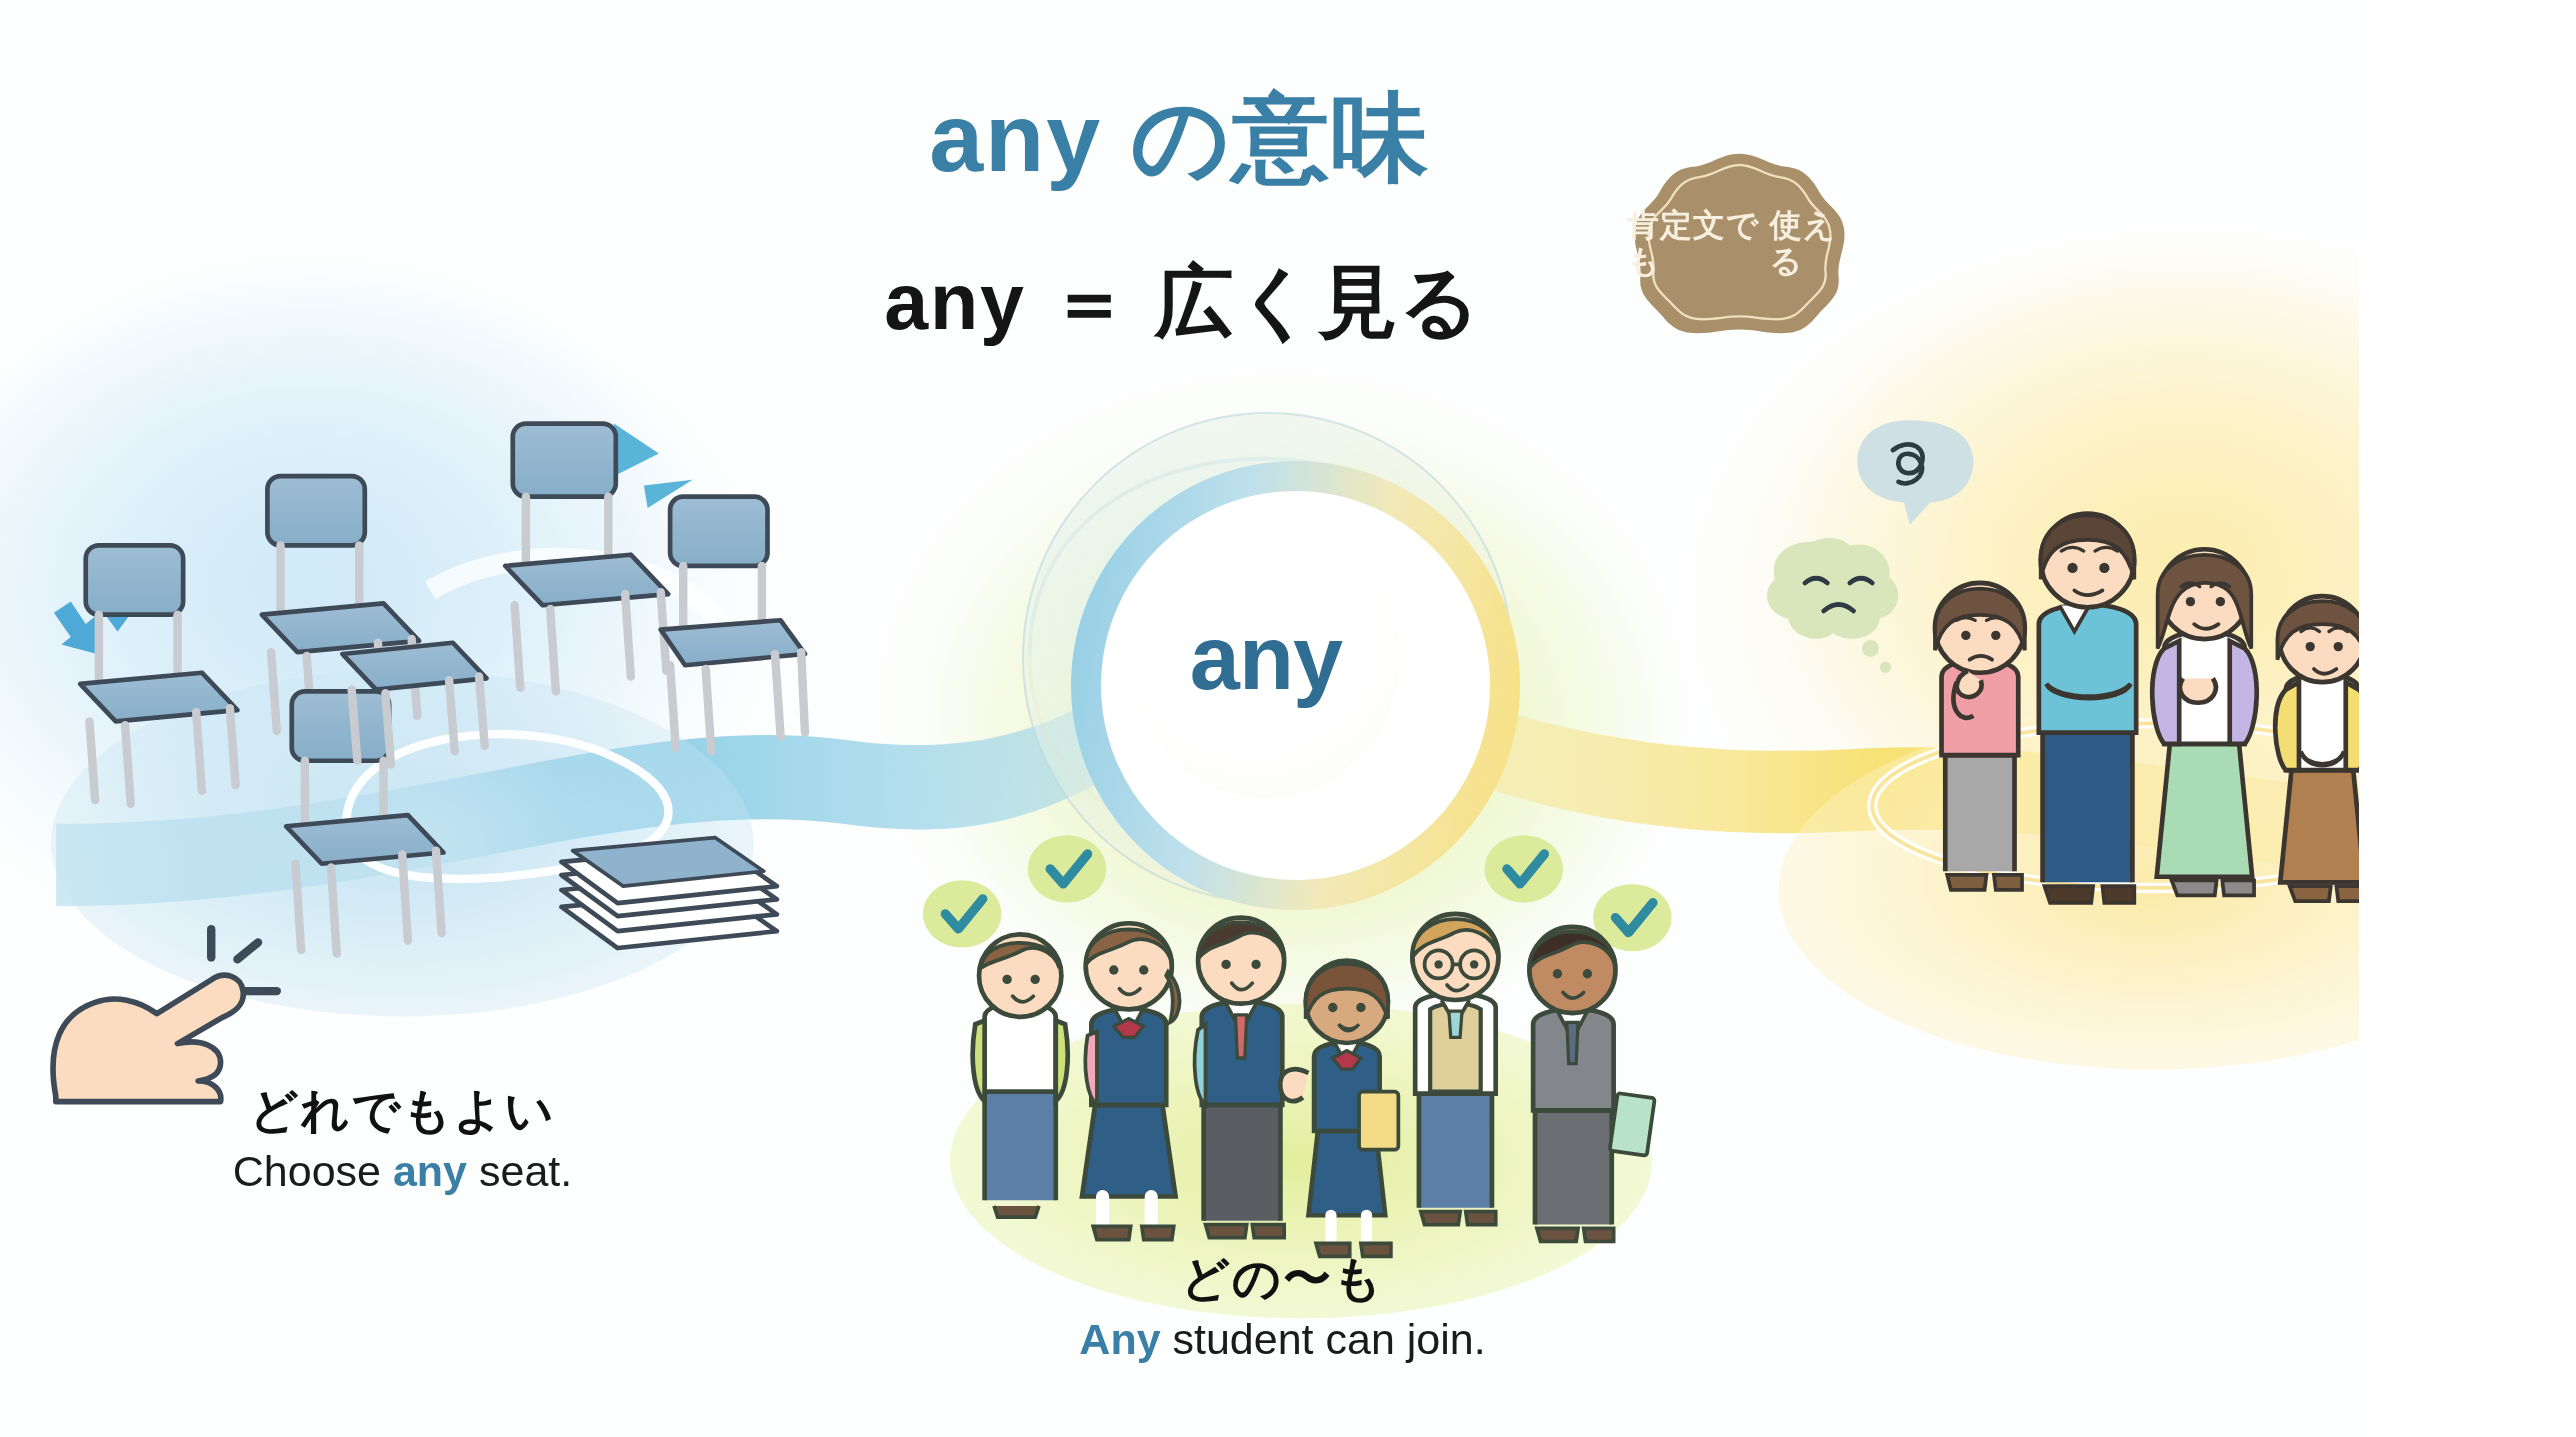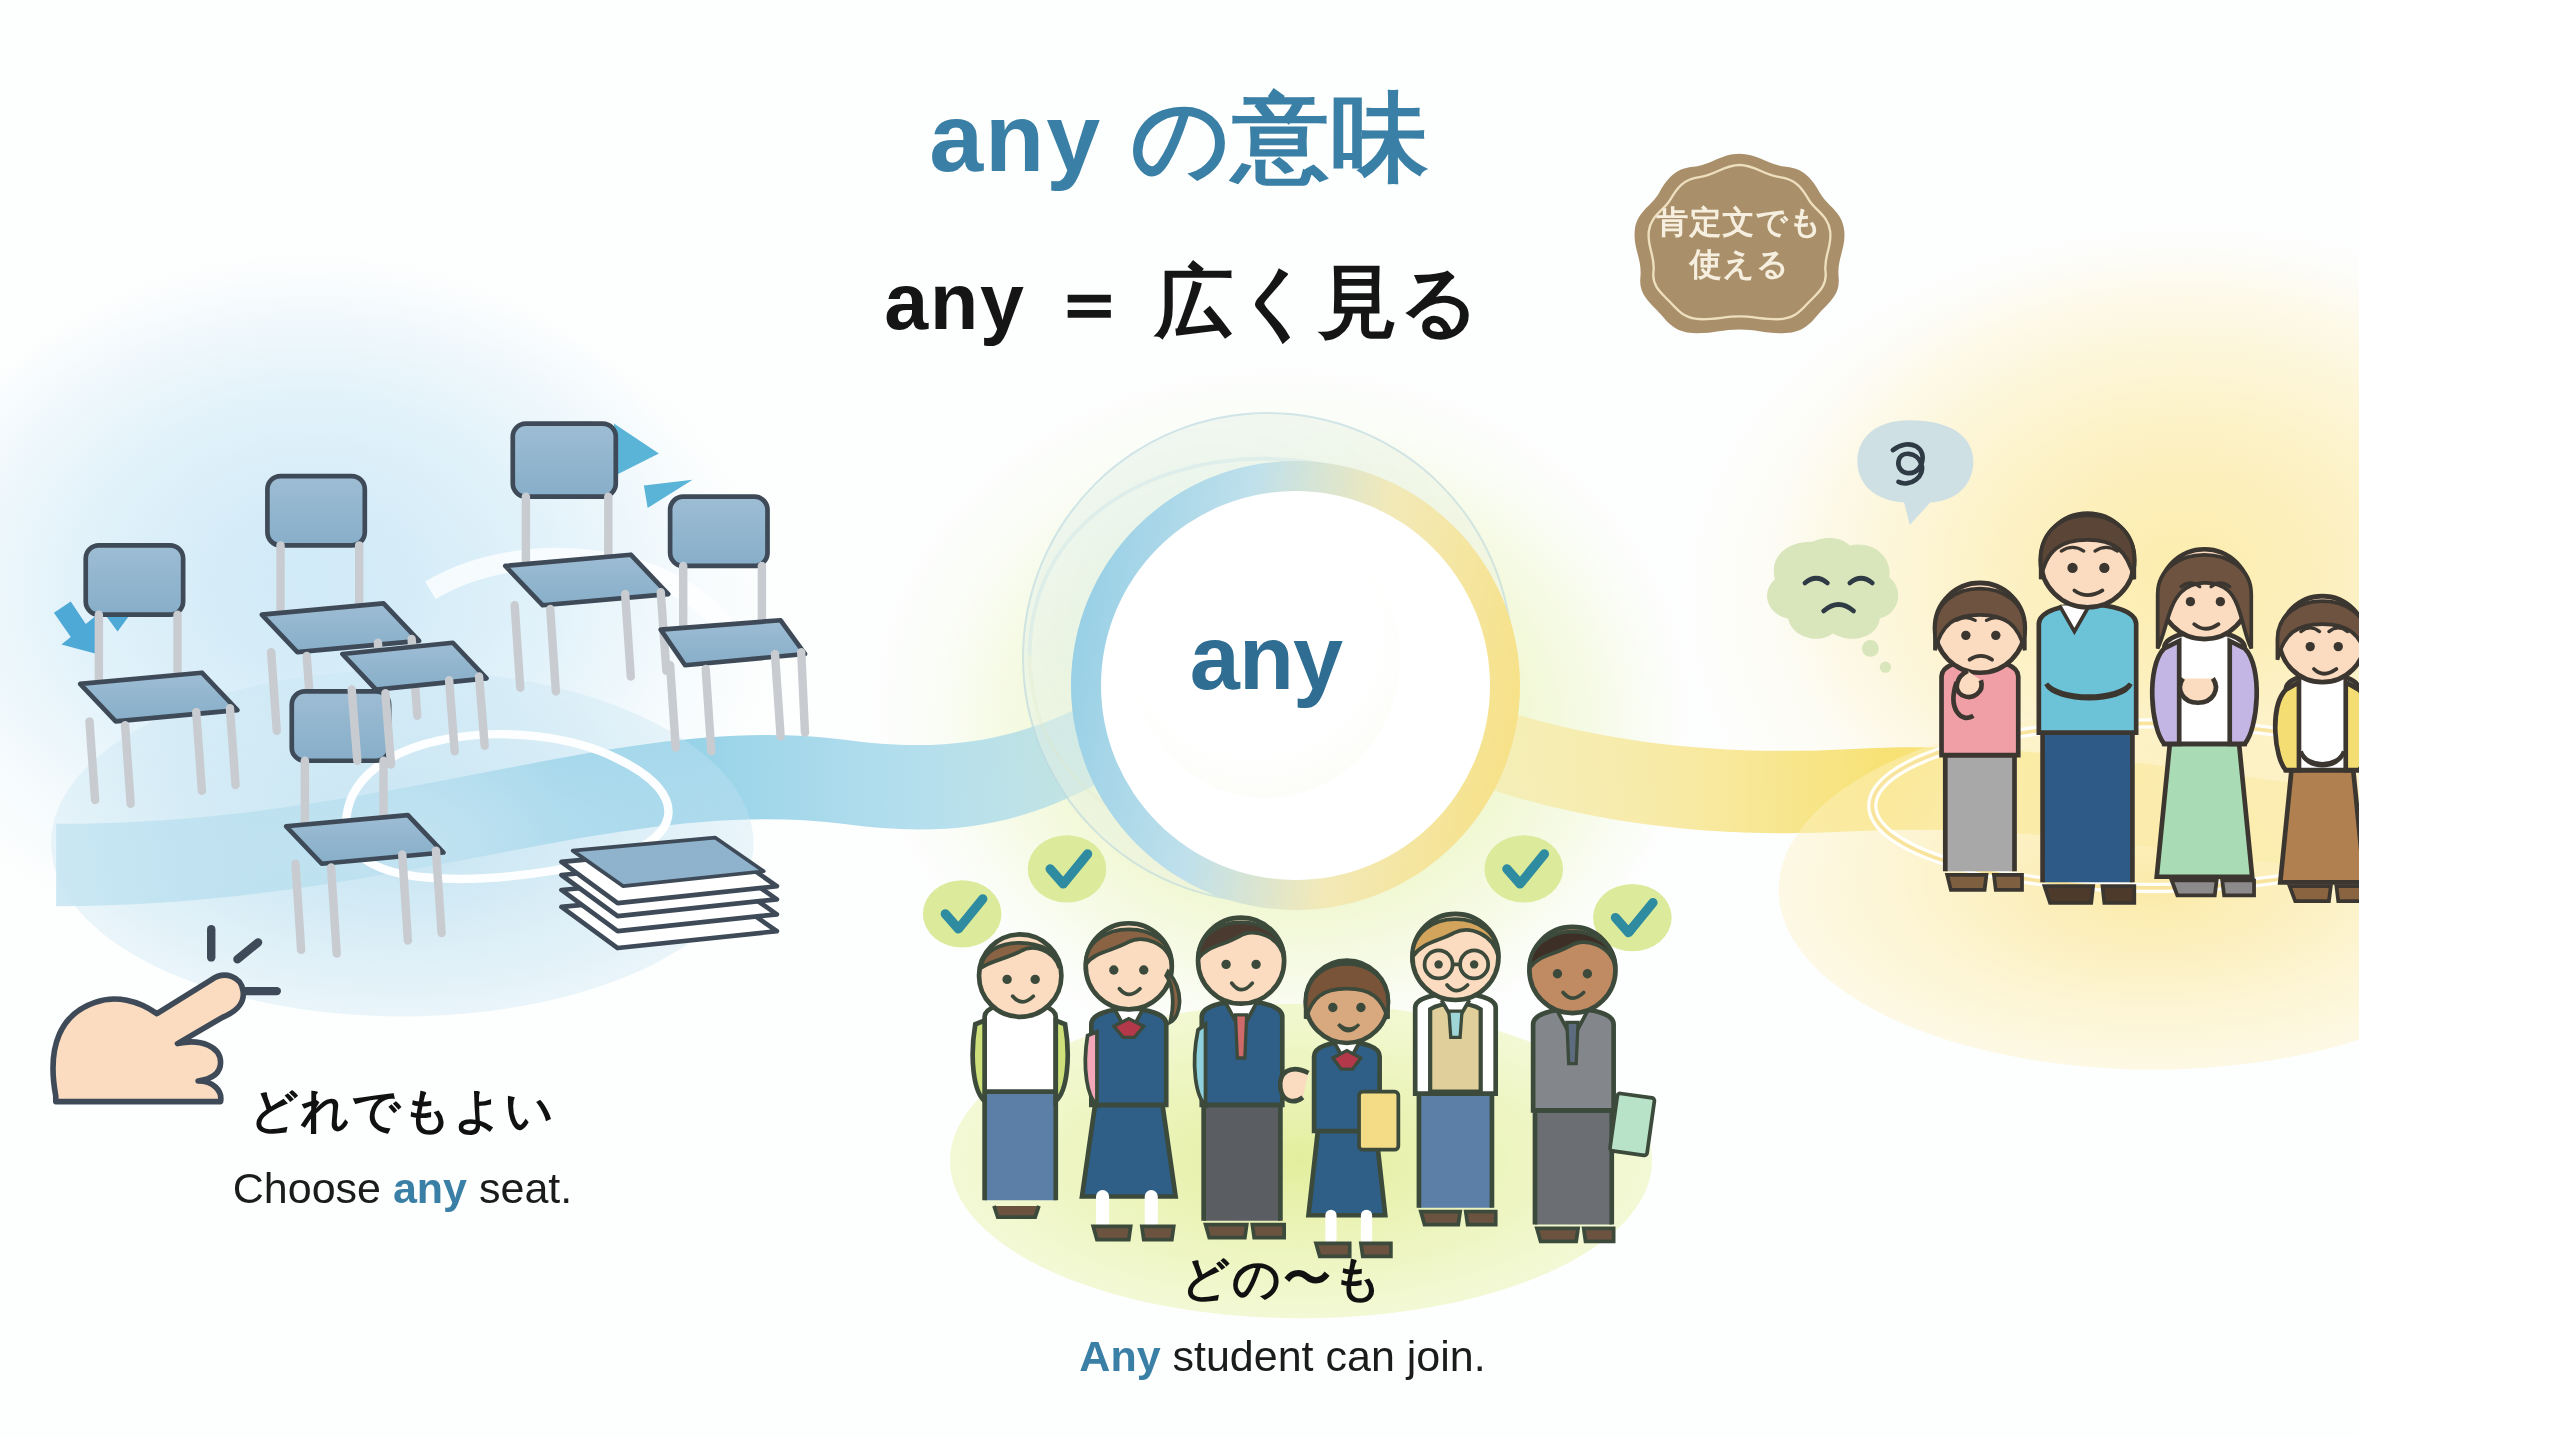--- a/index.html
+++ b/index.html
@@ -53,21 +53,20 @@
     left: 1627px;
     top: 150px;
     width: 225px;
     height: 187px;
   }
   .badge-text {
     position: absolute;
     left: 0; top: 0;
     width: 225px; height: 187px;
     display: flex;
-    flex-direction: column;
     align-items: center;
     justify-content: center;
     gap: 6px;
     color: #f6efdf;
     font-size: 32px;
     font-weight: bold;
     line-height: 1.12;
     letter-spacing: 0.9px;
   }
 
@@ -115,21 +114,21 @@
   .cap { position: absolute; text-align: center; }
   .cap .jp {
     font-size: 48px;
     font-weight: bold;
     color: #111;
     line-height: 1.05;
     letter-spacing: 1.9px;
     white-space: nowrap;
   }
   .cap .en {
-    margin-top: 29px;
+    margin-top: 12px;
     font-size: 43px;
     color: #1b1b1b;
     line-height: 1.1;
     white-space: nowrap;
   }
   .cap .en .hl { color: #3a7fa5; font-weight: bold; }
 
   .cap-left   { left: 56px;   top: 1086px; width: 693px; }
   .cap-center { left: 936px; top: 1254px; width: 693px; }
   .cap-right  { left: 1816px; top: 1086px; width: 693px; }

